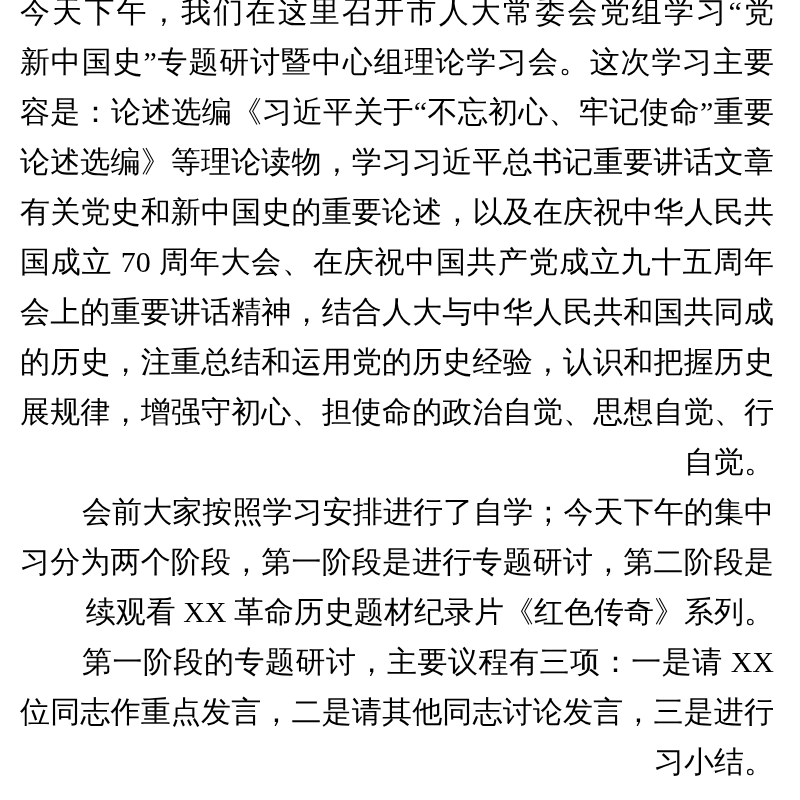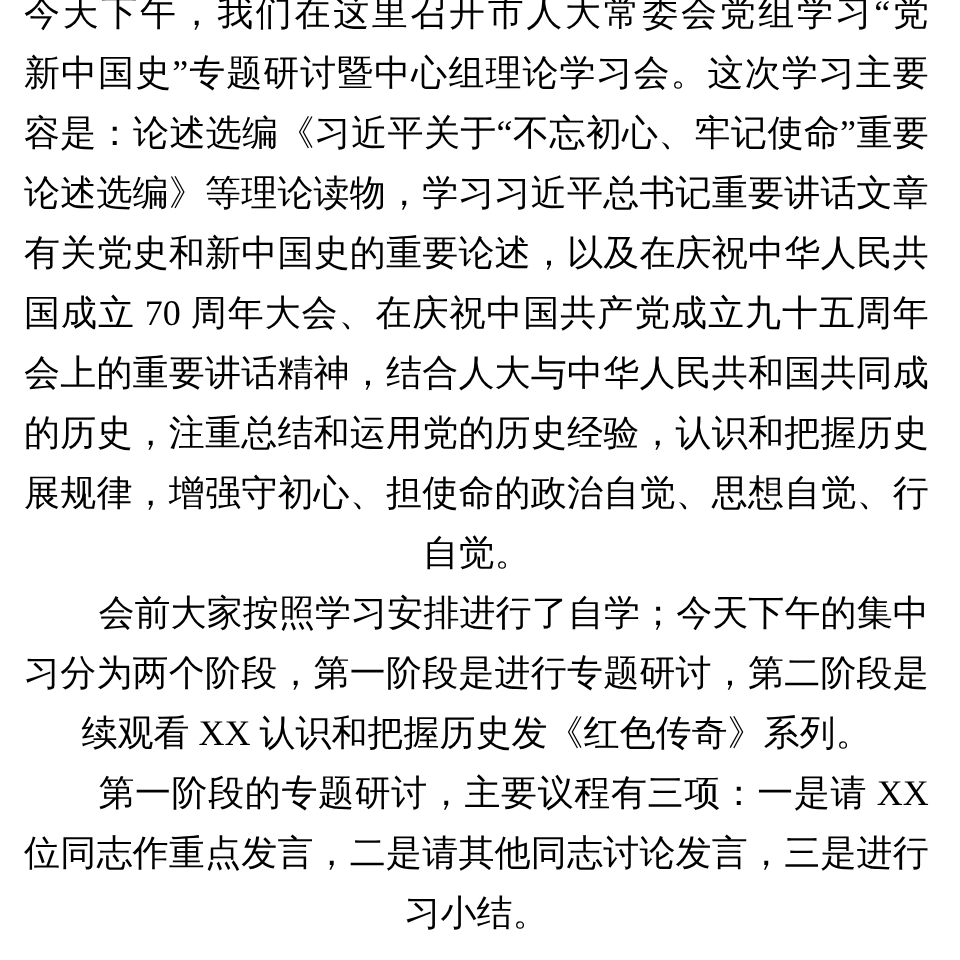--- a/index.html
+++ b/index.html
@@ -20,21 +20,21 @@
     top: -13px;
     width: 754px;
     font-family: "Liberation Serif", "DejaVu Serif", serif;
     font-size: 30px;
     color: #000000;
   }
   .line {
     height: 50px;
     line-height: 50px;
     overflow: hidden;
-    text-align: center;
+    text-align: right;
   }
   .line.justify {
     text-align: justify;
     text-align-last: justify;
   }
   .line.indent {
     text-indent: 62px;
   }
 </style>
 </head>
@@ -47,18 +47,18 @@
       <div class="line justify">容是：论述选编《习近平关于“不忘初心、牢记使命”重要</div>
       <div class="line justify">论述选编》等理论读物，学习习近平总书记重要讲话文章中</div>
       <div class="line justify">有关党史和新中国史的重要论述，以及在庆祝中华人民共和</div>
       <div class="line justify">国成立 70 周年大会、在庆祝中国共产党成立九十五周年大</div>
       <div class="line justify">会上的重要讲话精神，结合人大与中华人民共和国共同成长</div>
       <div class="line justify">的历史，注重总结和运用党的历史经验，认识和把握历史发</div>
       <div class="line justify">展规律，增强守初心、担使命的政治自觉、思想自觉、行动</div>
       <div class="line">自觉。</div>
       <div class="line justify indent">会前大家按照学习安排进行了自学；今天下午的集中学</div>
       <div class="line justify">习分为两个阶段，第一阶段是进行专题研讨，第二阶段是继</div>
-      <div class="line">续观看 XX 认识和把握历史发《红色传奇》系列。</div>
+      <div class="line">续观看 XX 革命历史题材纪录片《红色传奇》系列。</div>
       <div class="line justify indent">第一阶段的专题研讨，主要议程有三项：一是请 XX 等 7</div>
       <div class="line justify">位同志作重点发言，二是请其他同志讨论发言，三是进行学</div>
       <div class="line">习小结。</div>
     </div>
 </div>
 
 </body></html>

